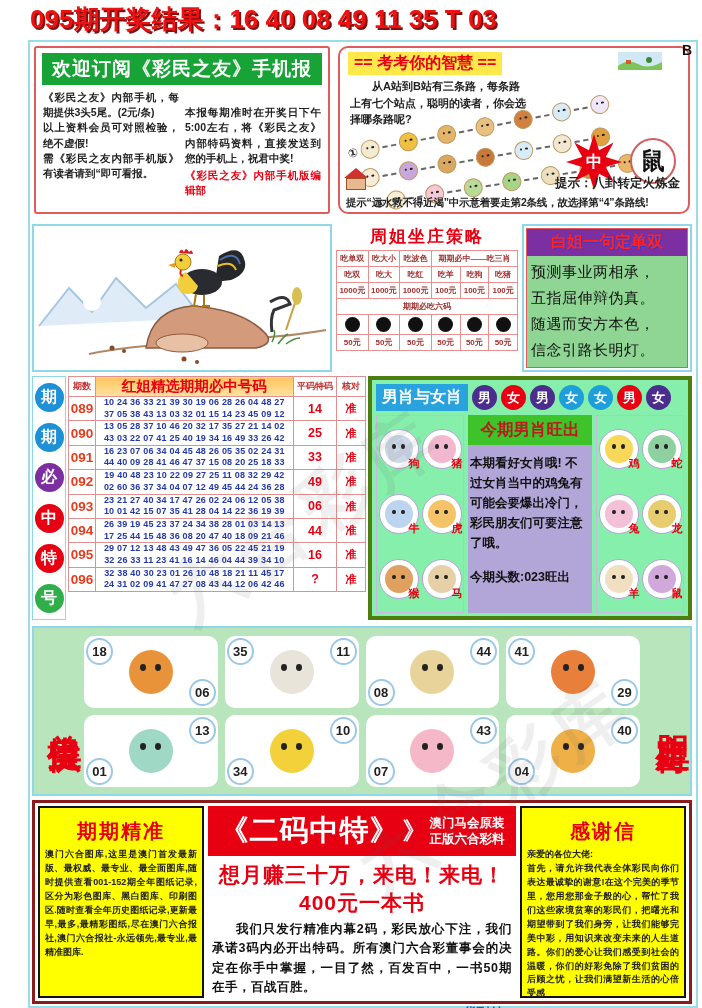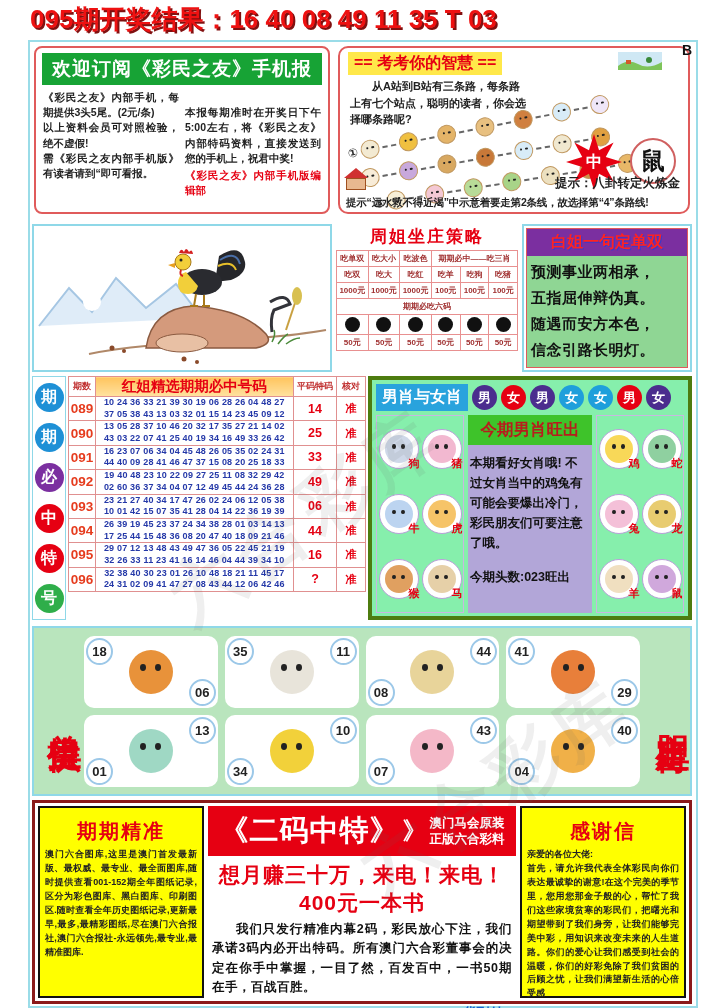--- a/index.html
+++ b/index.html
@@ -4,21 +4,21 @@
 <style>
   html,body{margin:0;padding:0}
   body{width:702px;height:1008px;position:relative;background:#fff;overflow:hidden;
        font-family:"Liberation Sans","DejaVu Sans",sans-serif;}
   .banner{position:absolute;top:2px;left:30px;font-size:26px;font-weight:900;color:#ee1111;
           text-shadow:2px 2px 0 #801010;white-space:nowrap}
   .frame{position:absolute;left:28px;top:40px;width:666px;height:964px;border:2px solid #9adce8}
 
   
   .secA{position:absolute;left:32px;top:44px;width:660px;height:176px}
-  .subBox{position:absolute;left:2px;top:2px;width:296px;height:168px;border:2px solid #e05b5b;border-radius:8px;background:#fff;box-sizing:border-box}
+  .subBox{position:absolute;left:2px;top:2px;width:296px;height:168px;border:2px solid #e05b5b;border-radius:3px;background:#fff;box-sizing:border-box}
   .subTitle{margin:5px 6px 3px;background:#17a335;color:#fff;font-size:19px;font-weight:900;text-align:center;padding:3px 0;letter-spacing:1px}
   .subCols{display:flex;gap:6px;padding:2px 7px}
   .subCol{width:50%;font-size:10.5px;font-weight:700;color:#222;line-height:1.45;white-space:pre-line;text-align:justify}
   .sig{display:block;margin-top:2px;color:#e60012;font-weight:900}
   .cornerB{position:absolute;right:0;top:-2px;font-size:14px;font-weight:900;color:#111}
 
   .puzBox{position:absolute;left:306px;top:2px;width:352px;height:168px;border:2px solid #e05b5b;border-radius:10px;background:#fff;box-sizing:border-box}
   .puzTitle{position:absolute;left:8px;top:4px;background:#ffe84a;color:#e60012;font-size:16px;font-weight:900;padding:1px 6px}
   .thumb{position:absolute;right:26px;top:4px}
   .puzIntro{position:absolute;left:10px;top:30px;width:180px;font-size:11px;font-weight:700;color:#222;line-height:1.5;text-indent:22px}
@@ -49,21 +49,21 @@
   .artBox{position:absolute;left:0;top:0;width:300px;height:148px;border:2px solid #8fd8e8;background:#fff;box-sizing:border-box}
   .zhouBox{position:absolute;left:304px;top:0;width:182px;height:148px;background:#fff}
   .zhouTitle{color:#e60012;font-weight:900;font-size:17px;text-align:center;letter-spacing:2px;margin:1px 0 2px}
   .zhouT{border-collapse:collapse;width:100%}
   .zhouT td{border:1px solid #e89090;color:#a03030;font-size:8px;font-weight:700;text-align:center;padding:2px 0}
   .dot{display:inline-block;width:15px;height:15px;border-radius:50%;background:#111;vertical-align:middle}
   .baiBox{position:absolute;left:490px;top:0;width:170px;height:148px;border:2px solid #8fd8e8;padding:2px;box-sizing:border-box}
   .baiInner{border:1px solid #e05b5b;height:100%;display:flex;flex-direction:column;box-sizing:border-box}
   .baiTitle{background:#7b2fa0;color:#ff2222;font-size:16px;font-weight:900;text-align:center;padding:3px 0;text-shadow:1px 1px 0 #3a3acc}
   .baiBody{background:#8fd694;flex:1;padding:4px 4px;display:flex;flex-direction:column;justify-content:space-around}
-  .baiBody p{margin:0;font-size:15px;font-weight:700;color:#111;letter-spacing:0.5px}
+  .baiBody p{margin:0;font-size:15px;font-weight:400;color:#111;letter-spacing:0.5px}
 
   
   .secC{position:absolute;left:32px;top:376px;width:660px;height:246px}
   .sideCol{position:absolute;left:0;top:0;width:34px;height:244px;border:1px solid #8fd8e8;display:flex;flex-direction:column;align-items:center;justify-content:space-around;box-sizing:border-box}
   .sideC{width:29px;height:29px;border-radius:50%;color:#fff;font-size:16px;font-weight:900;display:flex;align-items:center;justify-content:center}
   .hongT{position:absolute;left:36px;top:0;width:298px;height:172px;border-collapse:collapse;table-layout:fixed}
   .hongT td{border:1px solid #e09090;padding:0;text-align:center;overflow:hidden}
   .hongT{border:1px solid #8fd8e8}
   .hHead{background:linear-gradient(#ffc45e,#ffe2a0);color:#e60012;font-size:14.5px;font-weight:900}
   .hSmall{color:#c03030;font-size:9px;font-weight:700;line-height:1.1}

